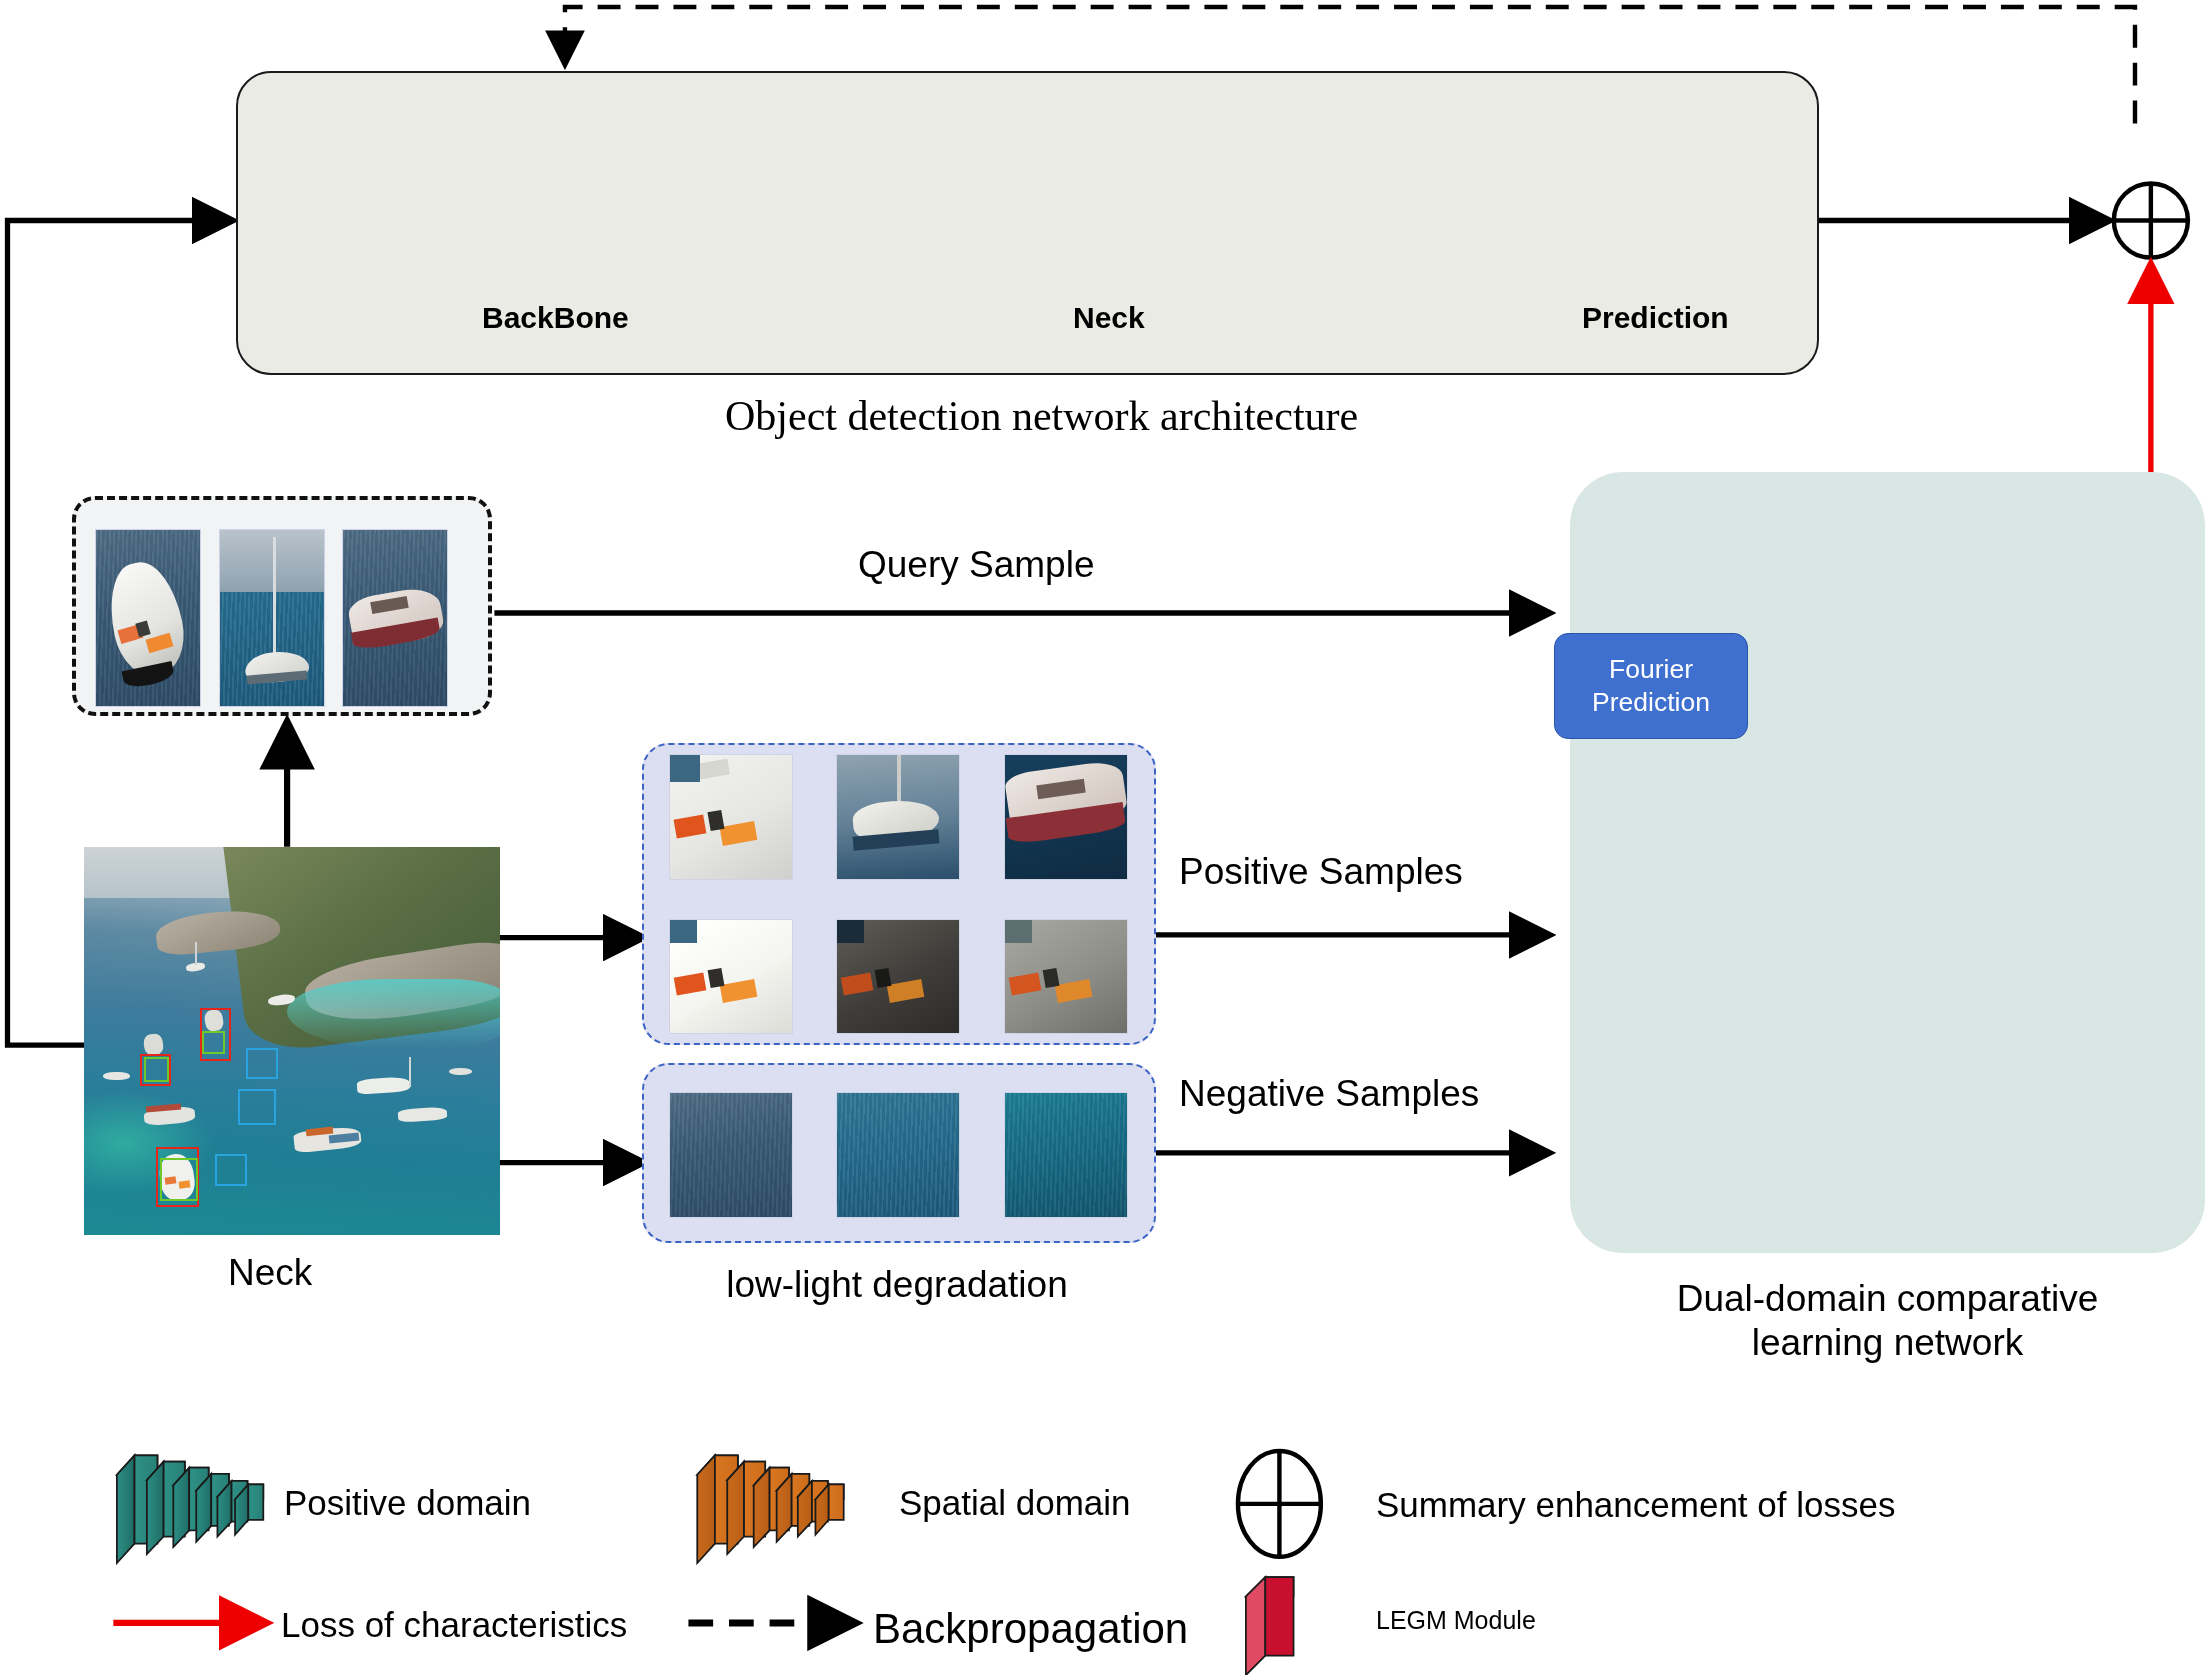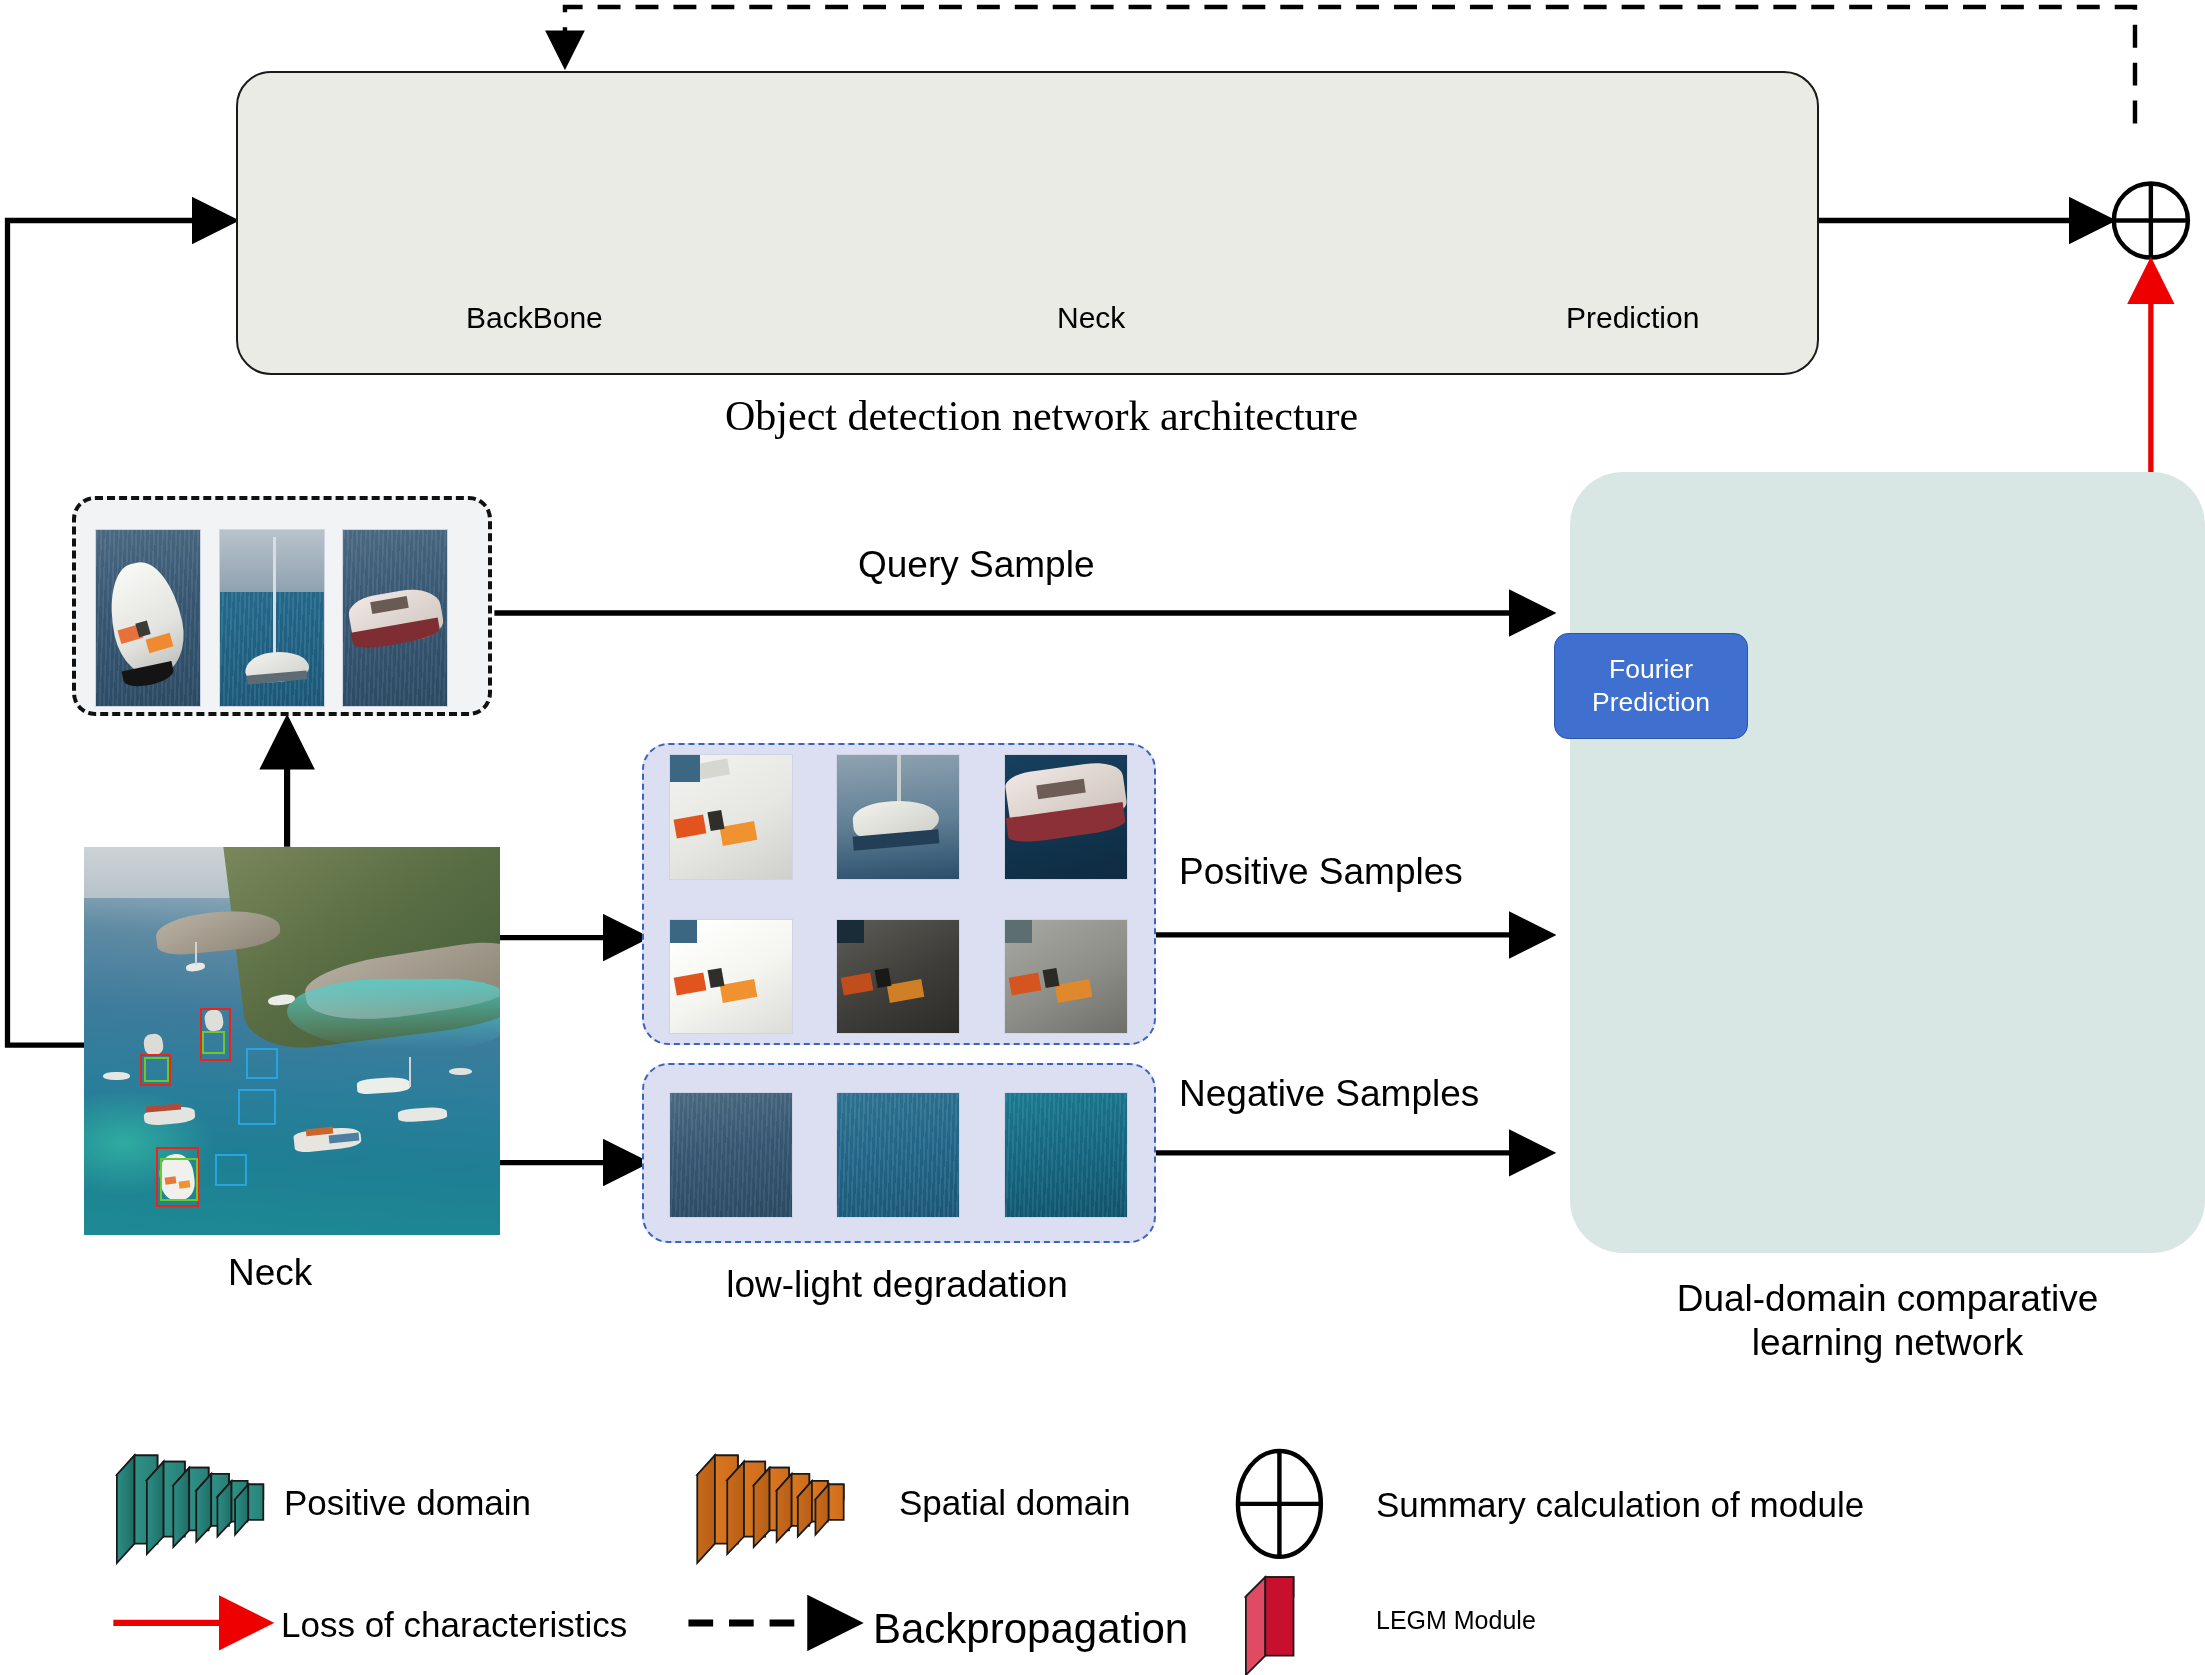--- a/index.html
+++ b/index.html
@@ -7,21 +7,21 @@
   body{width:2206px;height:1675px;position:relative;overflow:hidden;
        font-family:"Liberation Sans",sans-serif;color:#000;}
   .stage{position:absolute;inset:0;width:2206px;height:1675px;}
   svg.layer{position:absolute;left:0;top:0;width:2206px;height:1675px;overflow:visible;}
   .abs{position:absolute;}
 
   
   .lbl{position:absolute;white-space:nowrap;font-family:"Liberation Sans",sans-serif;
        color:#000;line-height:1.18;}
   .lbl-serif{font-family:"Liberation Serif",serif;}
-  .t-bold{font-weight:normal;}
+  .t-bold{font-weight:bold;margin-left:16px;}
   .center{text-align:center;}
 
   
   .det-box{position:absolute;background:#e9ebe4;border:2.6px solid #1a1a1a;
            border-radius:35px;}
 
   
   .query-box{position:absolute;background:#f2f3f4;border:4.4px dashed #111;
              border-radius:23px;}
   .sample-box{position:absolute;background:#dcdff2;border:2.6px dashed #3b63c4;
@@ -504,19 +504,19 @@
     <div>low-light degradation</div>
   </div>
 
   <div class="lbl center" style="left:1570px;top:1277px;width:635px;font-size:37px;">
     <div>Dual-domain comparative</div>
     <div>learning network</div>
   </div>
 
   <div class="lbl" style="left:284px;top:1482px;font-size:35px;">Positive domain</div>
   <div class="lbl" style="left:882px;top:1482px;font-size:35px;margin-left:17px;">Spatial domain</div>
-  <div class="lbl" style="left:1376px;top:1484px;font-size:35px;">Summary calculation of module</div>
+  <div class="lbl" style="left:1376px;top:1484px;font-size:35px;">Summary enhancement of losses</div>
   <div class="lbl" style="left:281px;top:1604px;font-size:35px;">Loss of characteristics</div>
   <div class="lbl" style="left:873px;top:1604px;font-size:42px;text-align:center;">Backpropagation</div>
   <div class="lbl" style="left:1376px;top:1606px;font-size:25px;">LEGM Module</div>
 
 </div>
 
 
 </body></html>

